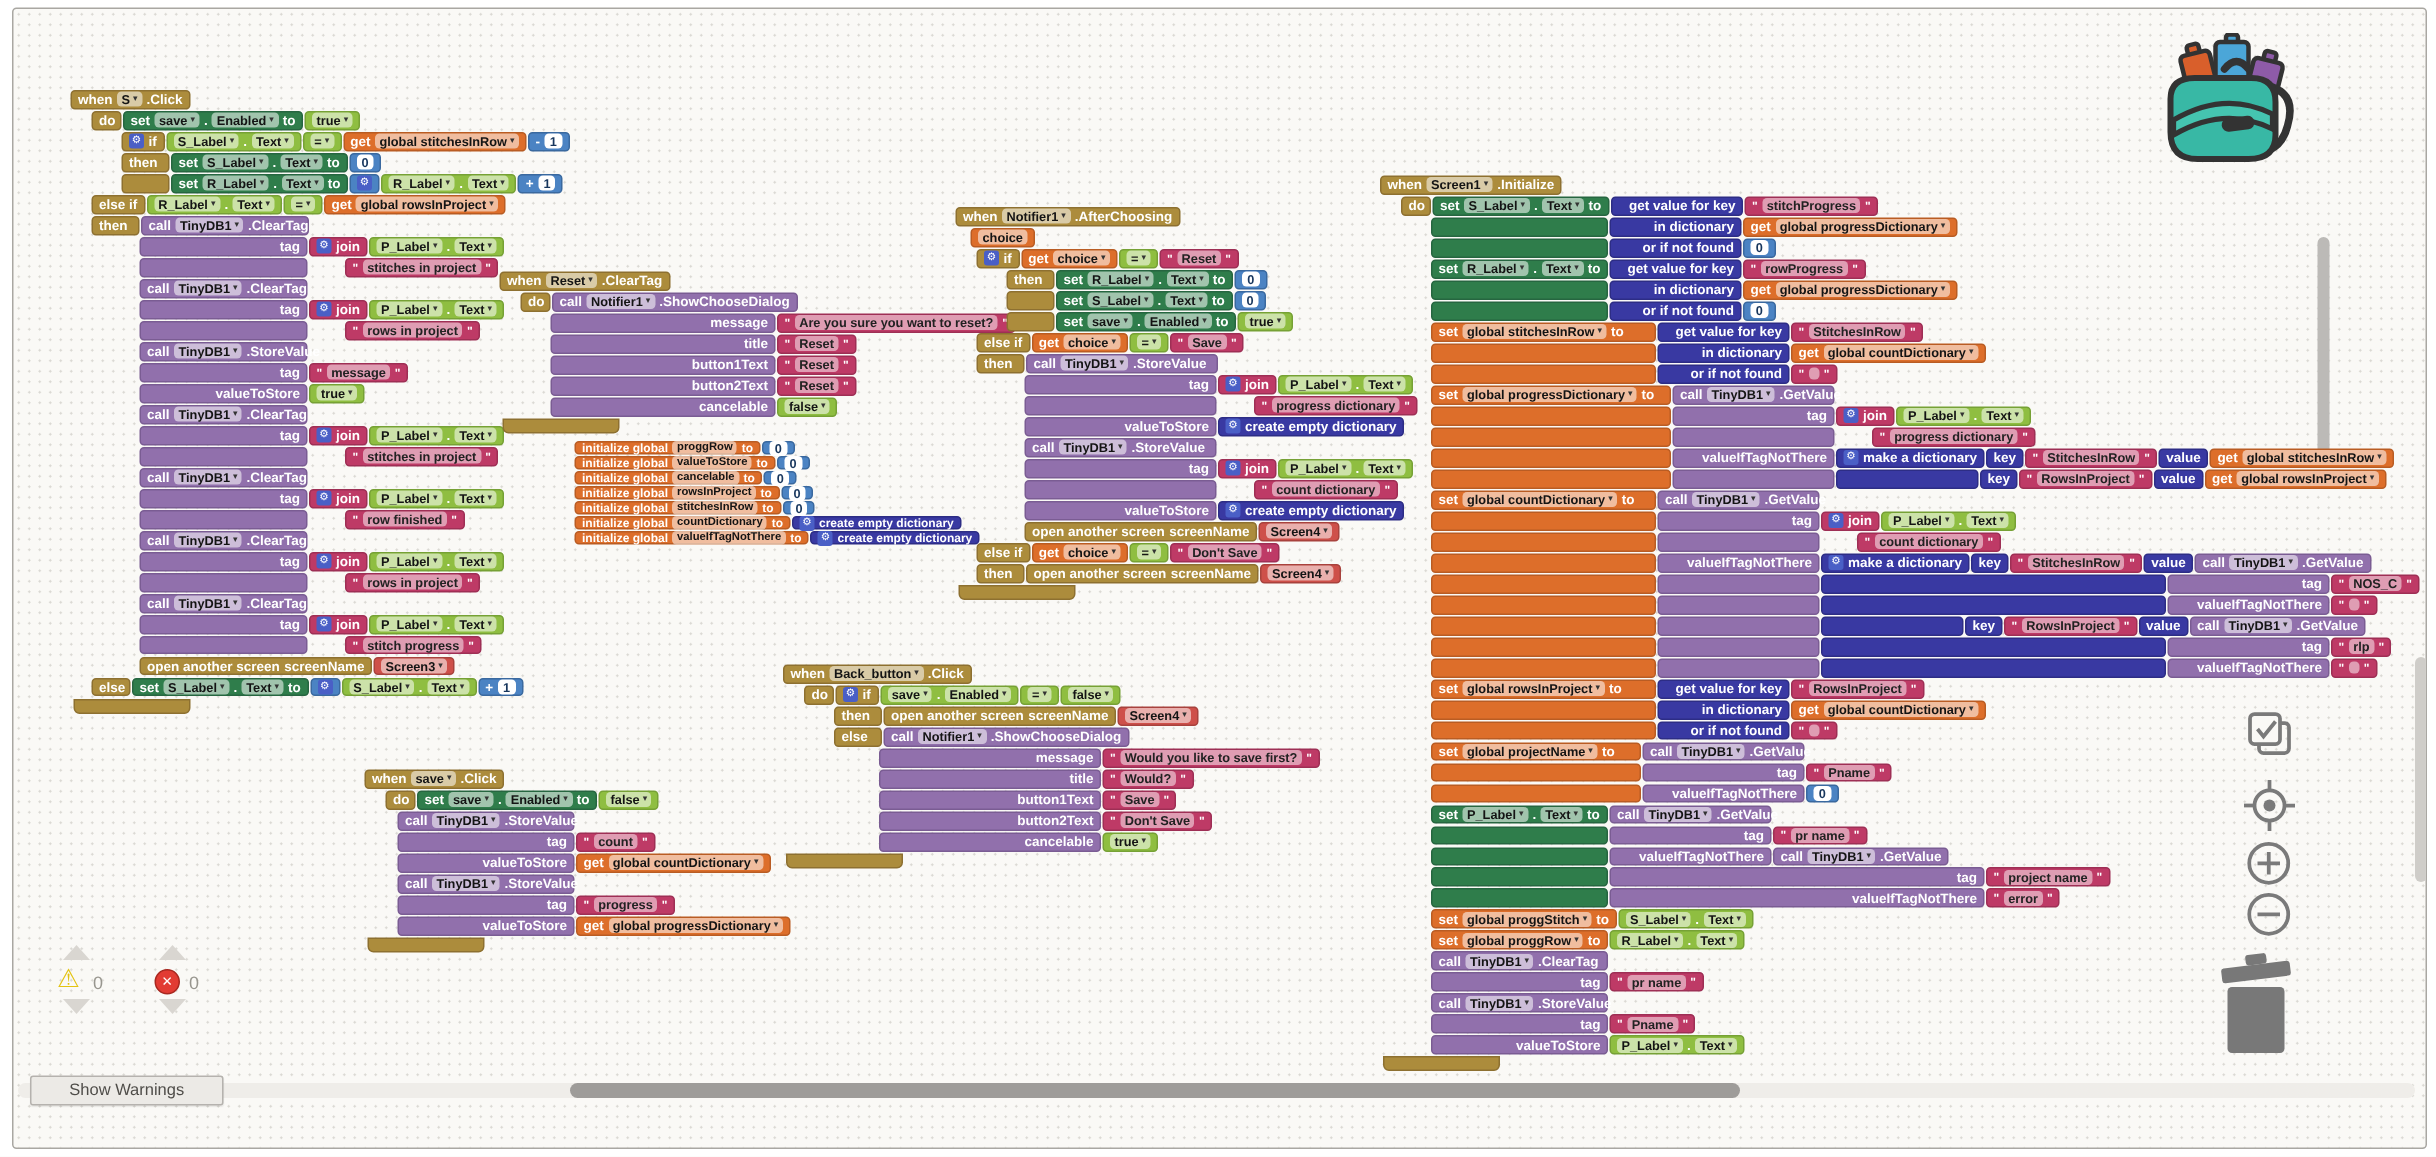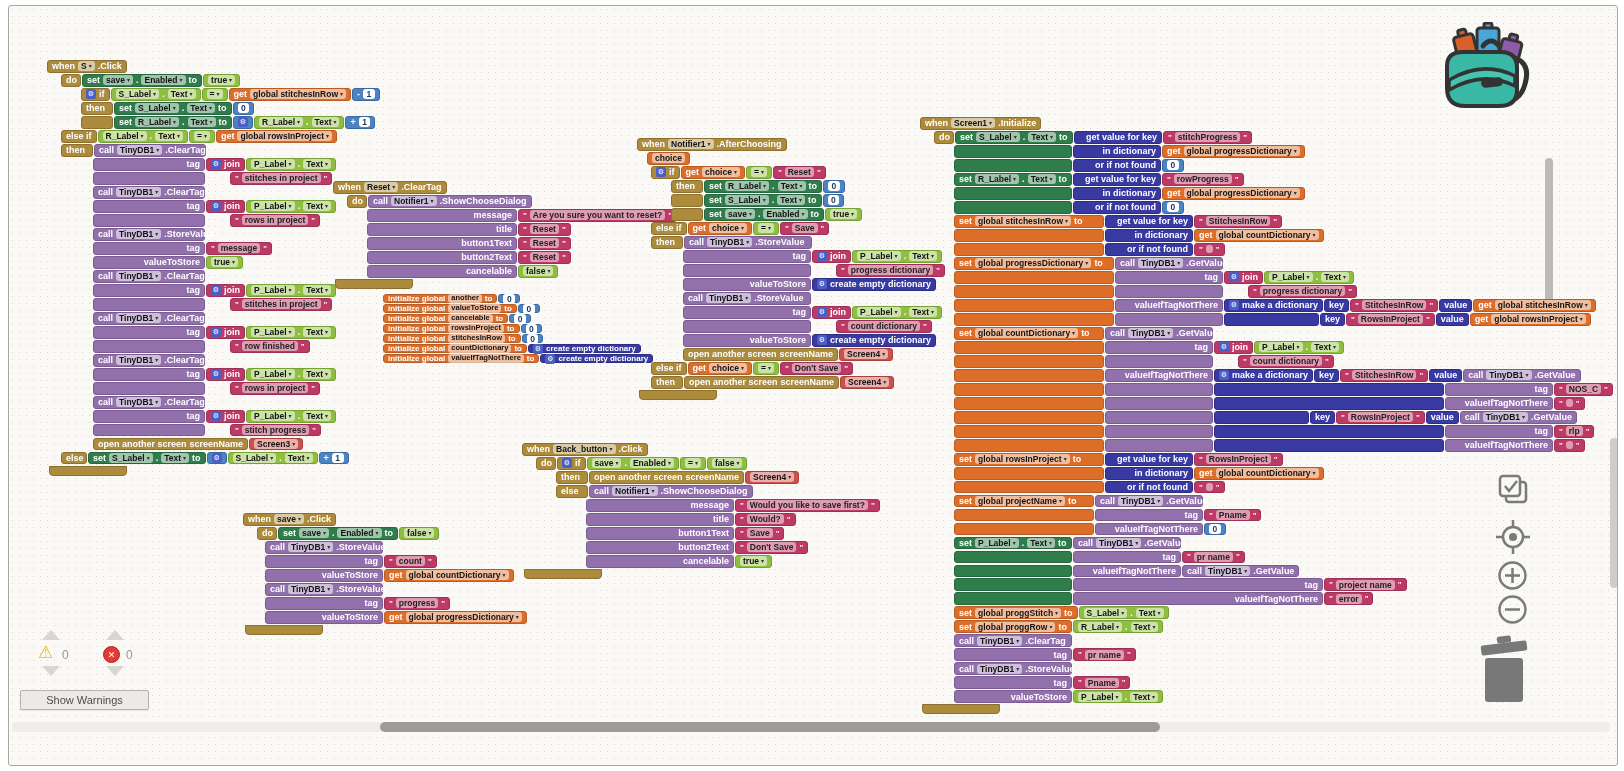--- a/index.html
+++ b/index.html
@@ -136,21 +136,21 @@
     <div class="chrome-abs hthumb" style="left:380px;top:722px;width:780px;height:10px;"></div>
 
     <div class="chrome-abs tri up" style="left:42px;top:630px;"></div>
     <div class="chrome-abs warn-glyph" style="left:38px;top:644px;">⚠</div>
     <div class="chrome-abs cnt" style="left:62px;top:648px;">0</div>
     <div class="chrome-abs tri down" style="left:42px;top:666px;"></div>
     <div class="chrome-abs tri up" style="left:106px;top:630px;"></div>
     <div class="chrome-abs err-glyph" style="left:103px;top:646px;">✕</div>
     <div class="chrome-abs cnt" style="left:126px;top:648px;">0</div>
     <div class="chrome-abs tri down" style="left:106px;top:666px;"></div>
-    <div class="chrome-abs show-warn-btn" style="left:20px;top:690px;">Show Warnings</div>
+    <div class="chrome-abs show-warn-btn" style="left:20px;top:717px;">Show Warnings</div>
 
   <div class="cluster" style="left: 47px; top: 60px;">
         <div class="brow" style="margin-left: 0px;">
           <span class="seg seg-evt">
             <span class="tl">when</span>
             <span class="tf">S<span class="caret">▾</span></span>
             <span class="tl">.Click</span>
           </span>
         </div>
         <div class="brow" style="margin-left: 14px;">
@@ -546,21 +546,21 @@
           <span class="seg seg-log">
             <span class="tf">false<span class="caret">▾</span></span>
           </span>
         </div>
         <div class="cfoot"></div>
       </div>
       <div class="cluster small" style="left: 383px; top: 294px;">
         <div class="brow" style="margin-left: 0px;">
           <span class="seg seg-var">
             <span class="tl">initialize global</span>
-            <span class="tf">another</span>
+            <span class="tf">proggRow</span>
             <span class="tl">to</span>
           </span>
           <span class="seg seg-mat">
             <span class="tn">0</span>
           </span>
         </div>
         <div class="brow" style="margin-left: 0px;">
           <span class="seg seg-var">
             <span class="tl">initialize global</span>
             <span class="tf">valueToStore</span>

